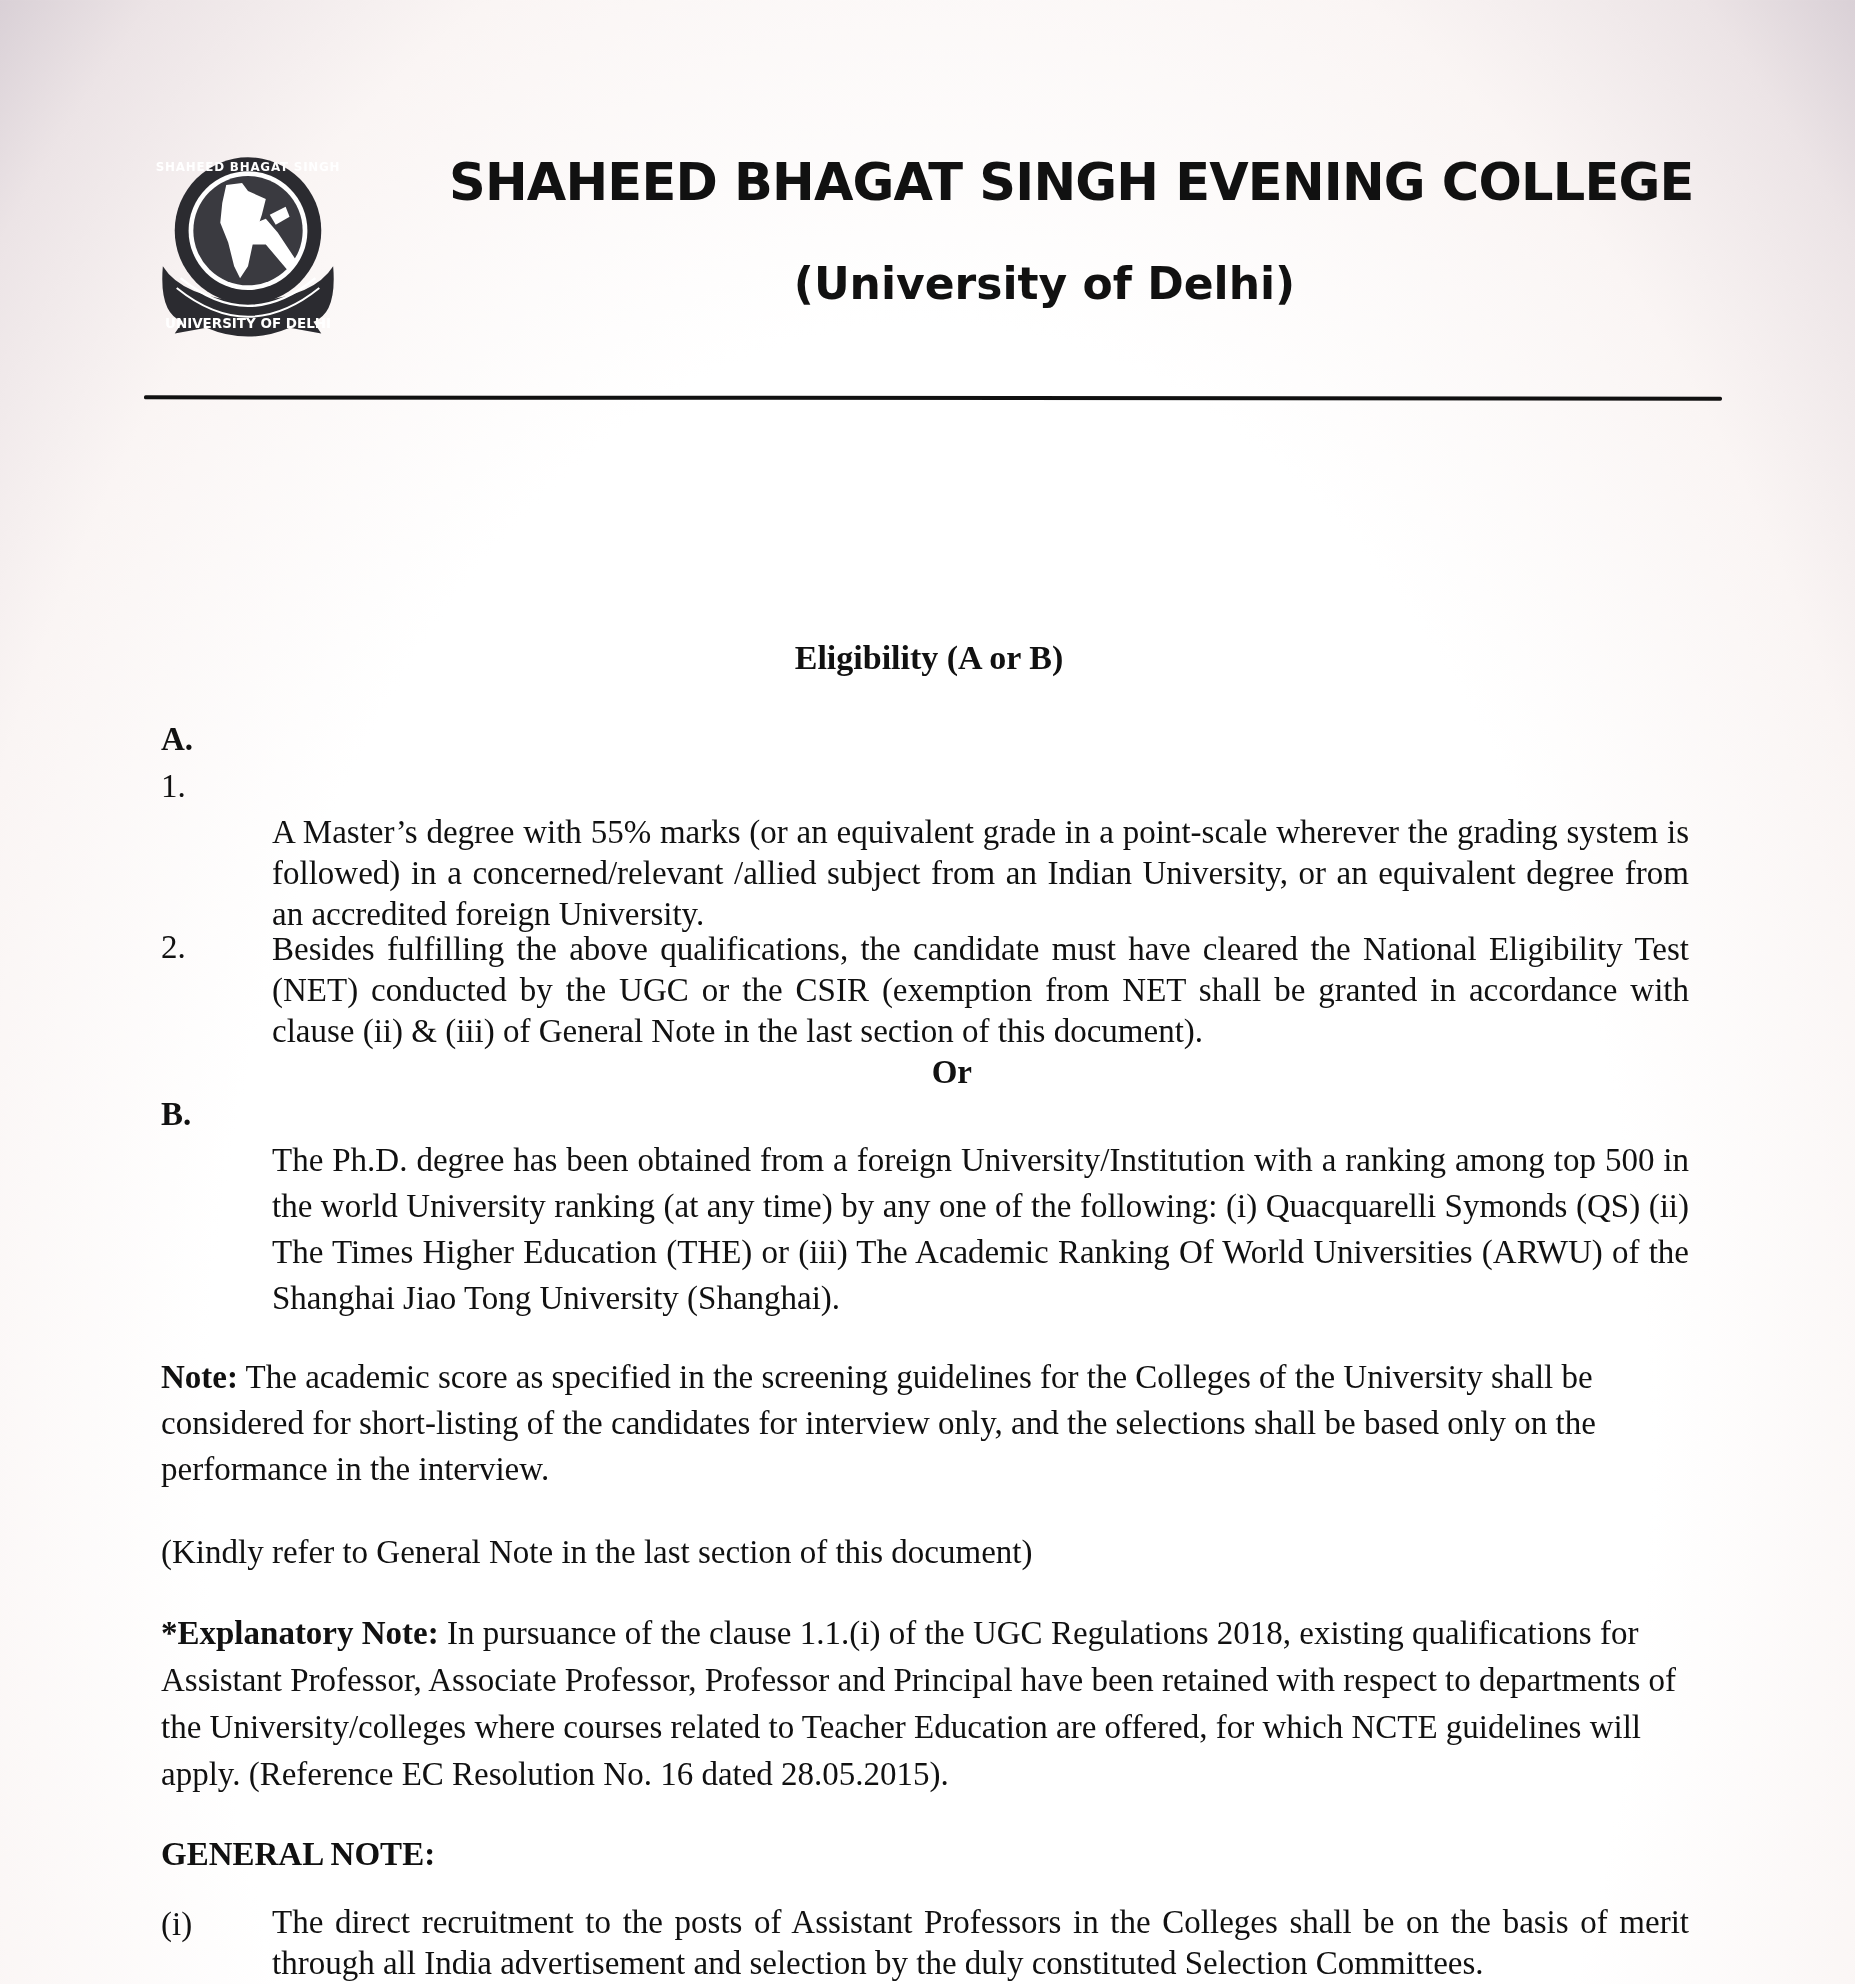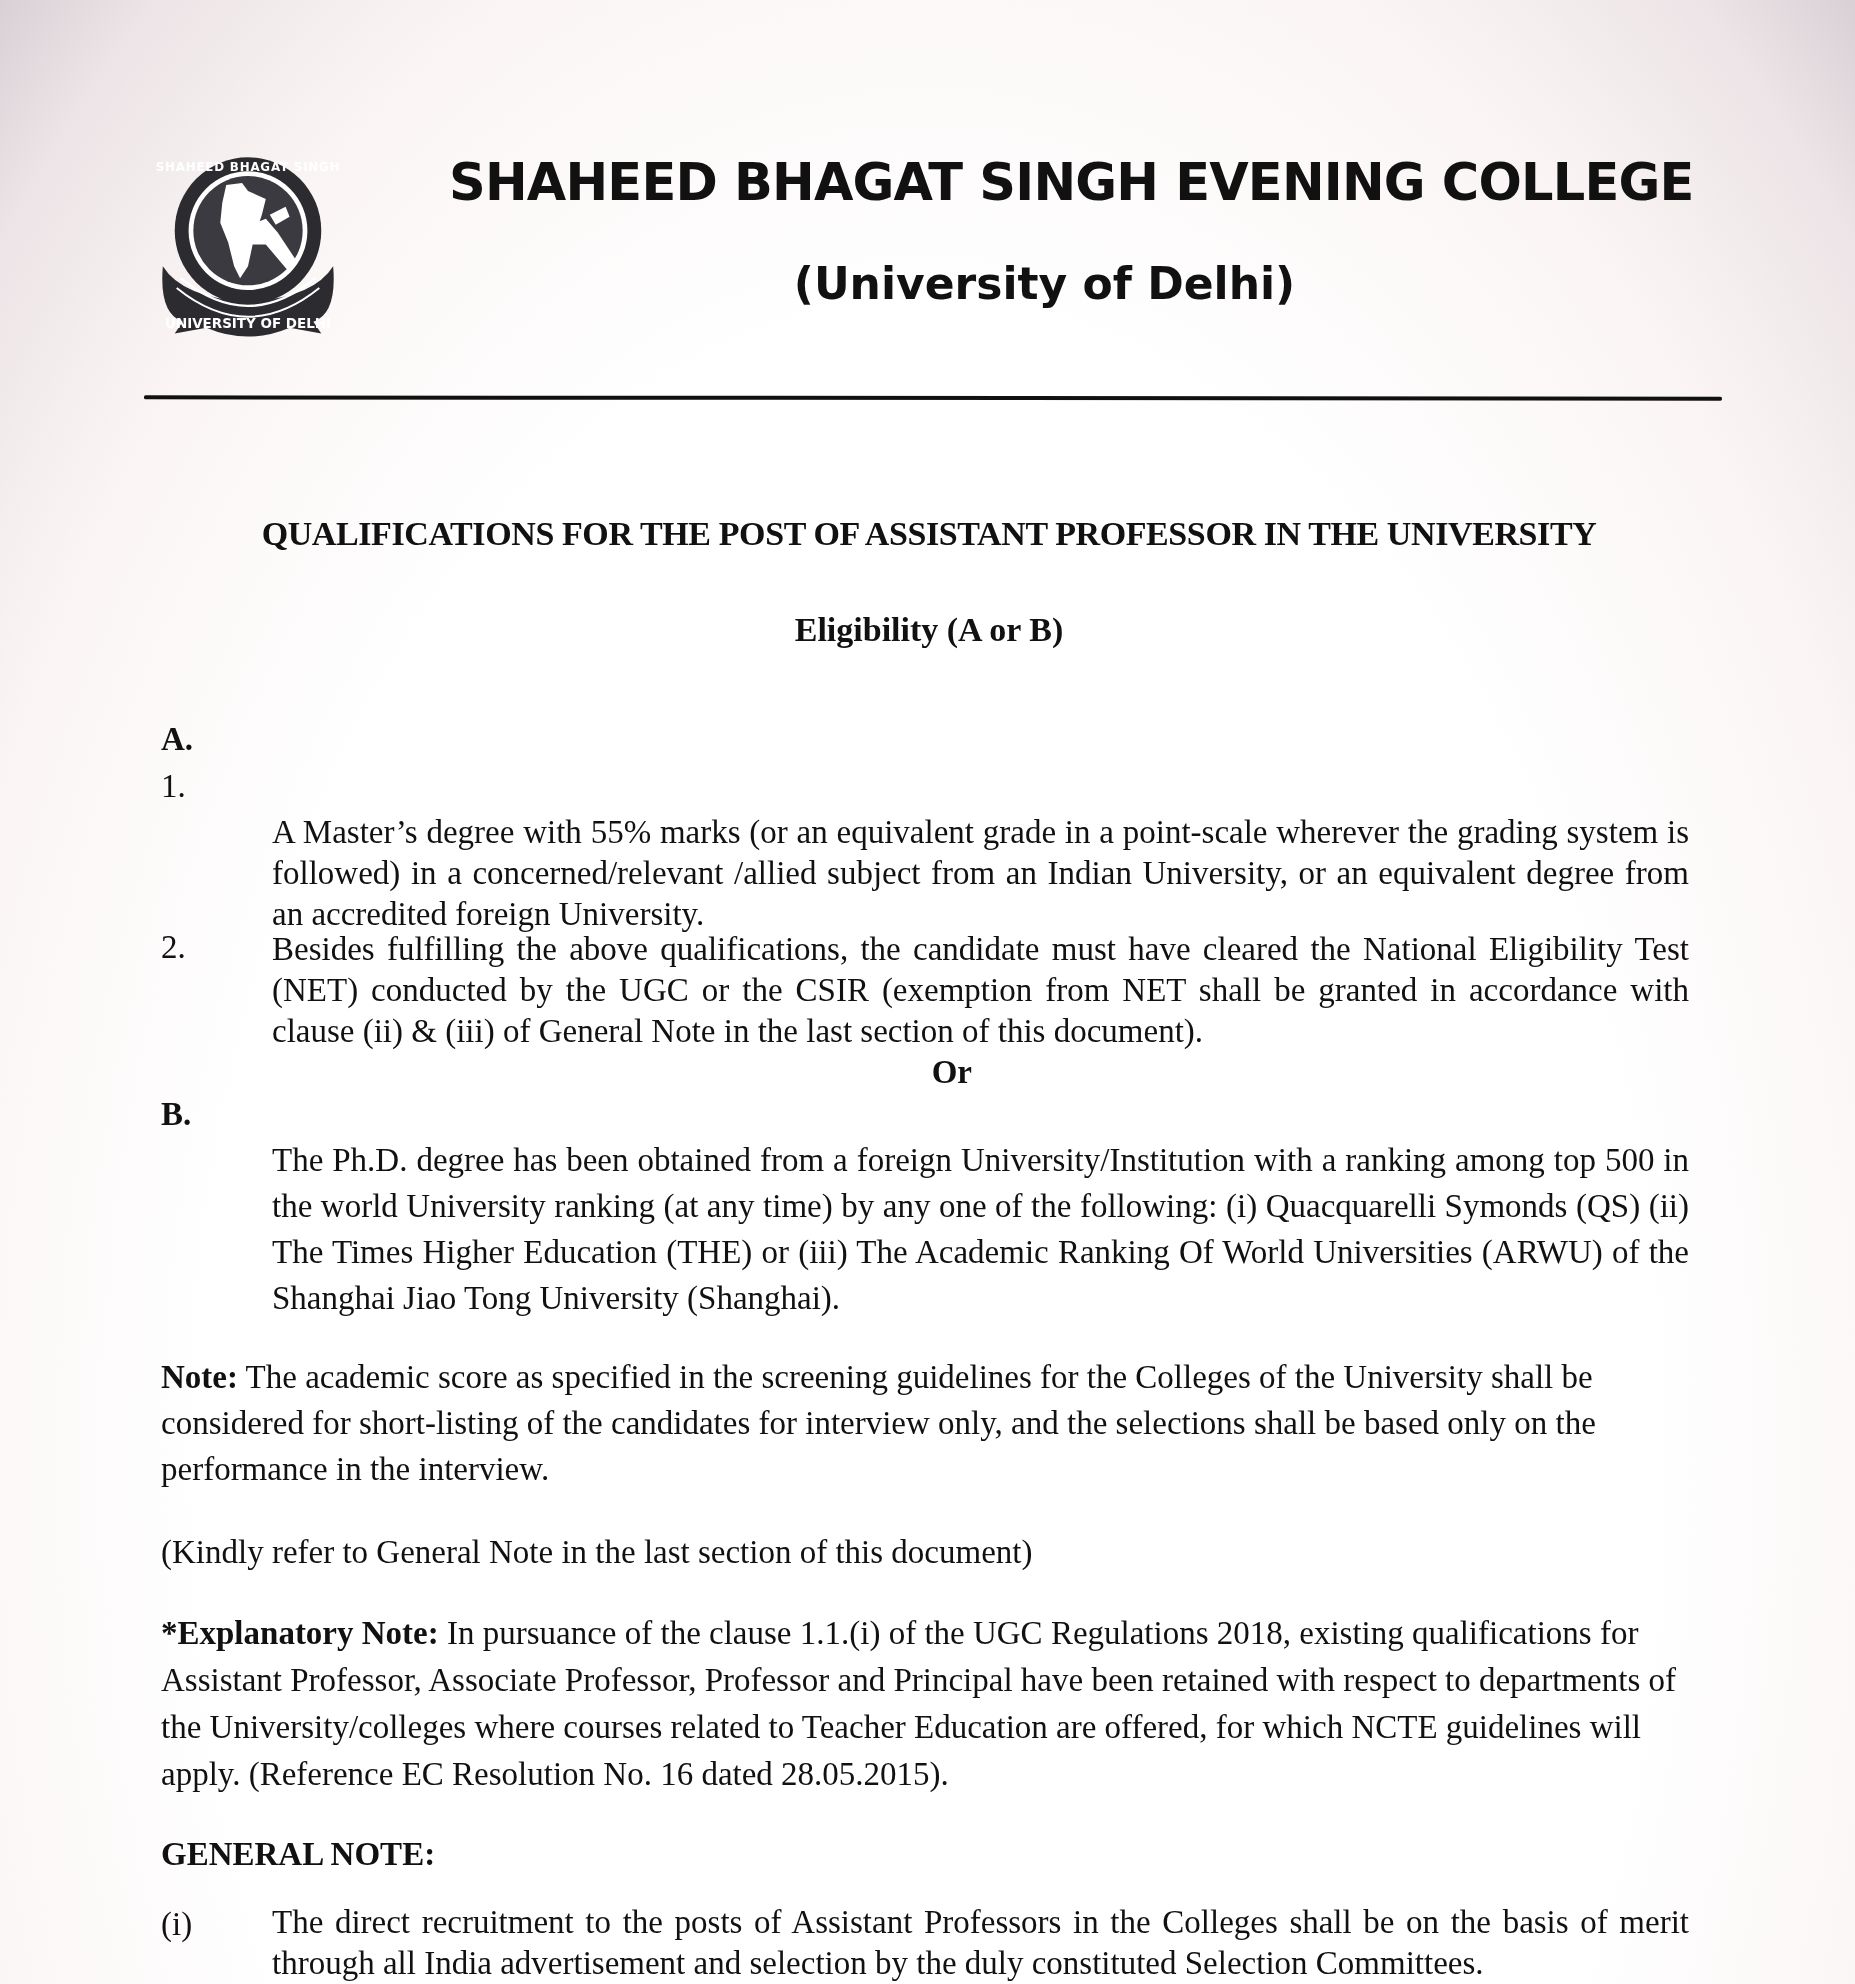--- a/index.html
+++ b/index.html
@@ -19,21 +19,21 @@
   .college-sub {
     left:449px; top:258px; width:1191px; text-align:center;
     font-family:"DejaVu Sans", "Liberation Sans", sans-serif; font-weight:bold;
     font-size:44px; color:#111; white-space:nowrap;
   }
   .rule { left:144px; top:396px; width:1578px; height:3.6px; background:#111; border-radius:1.6px; transform:rotate(0.05deg); }
   .doc-title {
     left:159px; top:510px; width:1540px; text-align:center;
     font-weight:bold; font-size:34px; line-height:48px; letter-spacing:-0.4px;
   }
-  .elig { left:159px; top:611px; width:1540px; text-align:center; font-weight:bold; font-size:34px; }
+  .elig { left:159px; top:639px; width:1540px; text-align:center; font-weight:bold; font-size:34px; }
   .body { font-size:33px; line-height:41px; }
   .label { font-size:33px; }
   .bold { font-weight:bold; }
   .para { left:272px; width:1417px; text-align:justify; text-align-last:left; }
   .para-full { left:161px; width:1540px; }
   .or { left:893px; width:79px; text-align:right;font-weight:bold; }
 </style>
 </head>
 <body>
 
@@ -55,21 +55,20 @@
     <text x="255" y="60" text-anchor="middle" font-family="DejaVu Sans, sans-serif" font-size="30" font-weight="bold" fill="#fff" letter-spacing="2">SHAHEED BHAGAT SINGH</text>
     <text x="255" y="455" text-anchor="middle" font-family="DejaVu Sans, sans-serif" font-size="34" font-weight="bold" fill="#fff">UNIVERSITY OF DELHI</text>
   </svg>
 </div>
 
 <div class="abs college-title">SHAHEED BHAGAT SINGH EVENING COLLEGE</div>
 <div class="abs college-sub">(University of Delhi)</div>
 <div class="abs rule"></div>
 
 <div class="abs doc-title">
-  <div>QUALIFICATIONS FOR THE POST OF ASSISTANT PROFESSOR IN THE UNIVERSITY</div>
 </div>
 <div class="abs elig">Eligibility (A or B)</div>
 
 <div class="abs label bold" style="left:161px; top:721px;">A.</div>
 
 <div class="abs label" style="left:161px; top:768px;">1.</div>
 <div class="abs body para" style="top:812px;">A Master’s degree with 55% marks (or an equivalent grade in a point-scale wherever the grading system is followed) in a concerned/relevant /allied subject from an Indian University, or an equivalent degree from an accredited foreign University.</div>
 
 <div class="abs label" style="left:161px; top:929px;">2.</div>
 <div class="abs body para" style="top:929px;">Besides fulfilling the above qualifications, the candidate must have cleared the National Eligibility Test (NET) conducted by the UGC or the CSIR (exemption from NET shall be granted in accordance with clause (ii) &amp; (iii) of General Note in the last section of this document).</div>

